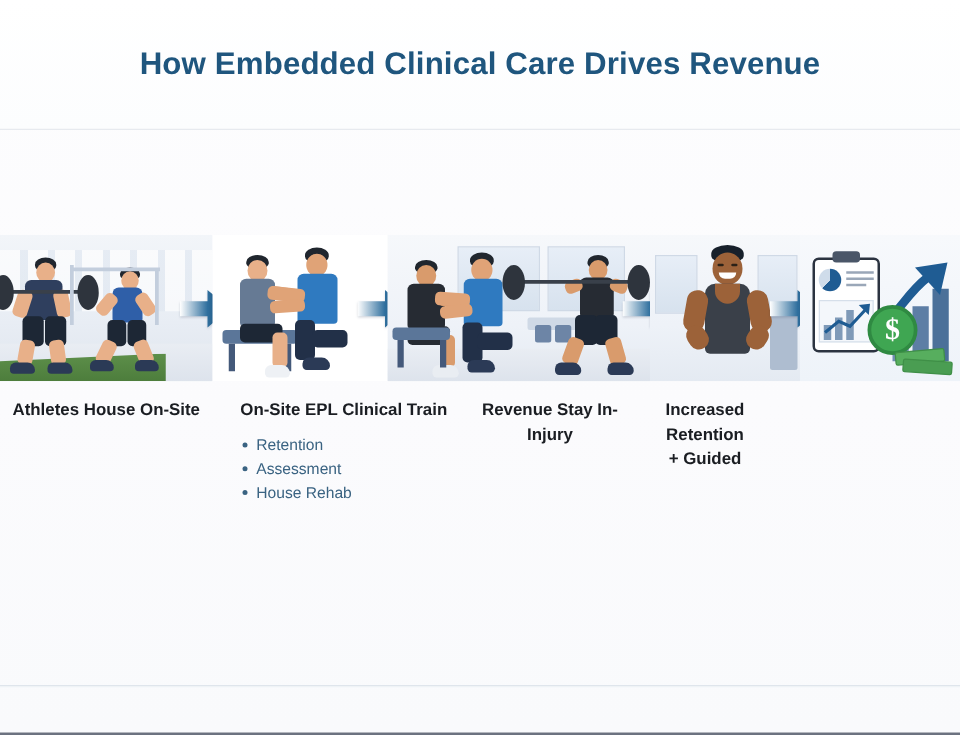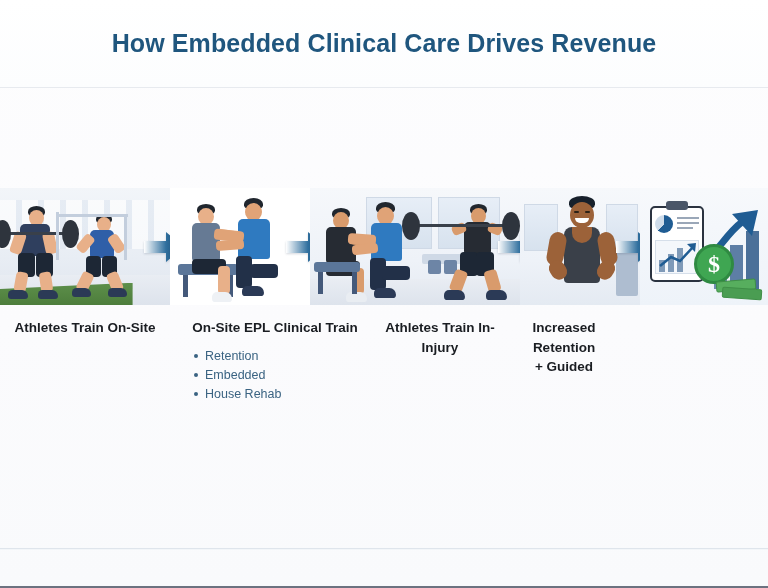--- a/index.html
+++ b/index.html
@@ -11,21 +11,21 @@
   }
   #slide {
     position: relative;
     width: 768px; height: 588px;
     background: linear-gradient(180deg,#fdfdfe 0%,#fbfbfd 55%,#f9fafc 100%);
     border-bottom: 2px solid #6c7280;
     overflow: hidden;
   }
   
   #title-band {
-    position: absolute; left: 0; top: 0; width: 768px; height: 88px;
+    position: absolute; left: 0; top: 0; width: 768px; height: 104px;
     background: linear-gradient(180deg,#ffffff 0%,#fcfdfe 100%);
     border-bottom: 1px solid #e7eaef;
     display: flex; align-items: center; justify-content: center;
   }
   #page-title {
     font-size: 25px; font-weight: bold; letter-spacing: .1px;
     color: #1f567e; white-space: nowrap;
   }
   
   #flow {
@@ -372,45 +372,45 @@
           <div style="position:absolute;left:76px;top:92px;width:40px;height:11px;background:#57ae5e;border:1px solid #3f8f47;border-radius:2px;transform:rotate(-5deg);"></div>
           <div style="position:absolute;left:82px;top:100px;width:40px;height:11px;background:#4a9d52;border:1px solid #3f8f47;border-radius:2px;transform:rotate(4deg);"></div>
         </div>
       </div>
 
     </div>
 
     <div id="captions">
 
       <div class="cap c1">
-        <div class="cap-title">Athletes Train On-Site</div>
+        <div class="cap-title">Athletes House On-Site</div>
       </div>
 
 
       <div class="cap c3">
         <div class="cap-title">On-Site EPL Clinical Train</div>
         <div class="bullets">
           <div class="bullet">
             <span class="dot"></span>
             <span>Retention</span>
           </div>
           <div class="bullet">
             <span class="dot"></span>
-            <span>Embedded</span>
+            <span>Assessment</span>
           </div>
           <div class="bullet">
             <span class="dot"></span>
             <span>House Rehab</span>
           </div>
         </div>
       </div>
 
       <div class="cap c4">
         <div class="cap-title">
-          <span>Athletes Train In-</span><br>
+          <span>Revenue Stay In-</span><br>
           <span>Injury</span>
         </div>
       </div>
 
       <div class="cap c5">
         <div class="cap-title">
           <span>Increased Retention</span><br>
           <span>+ Guided</span>
         </div>
       </div>

